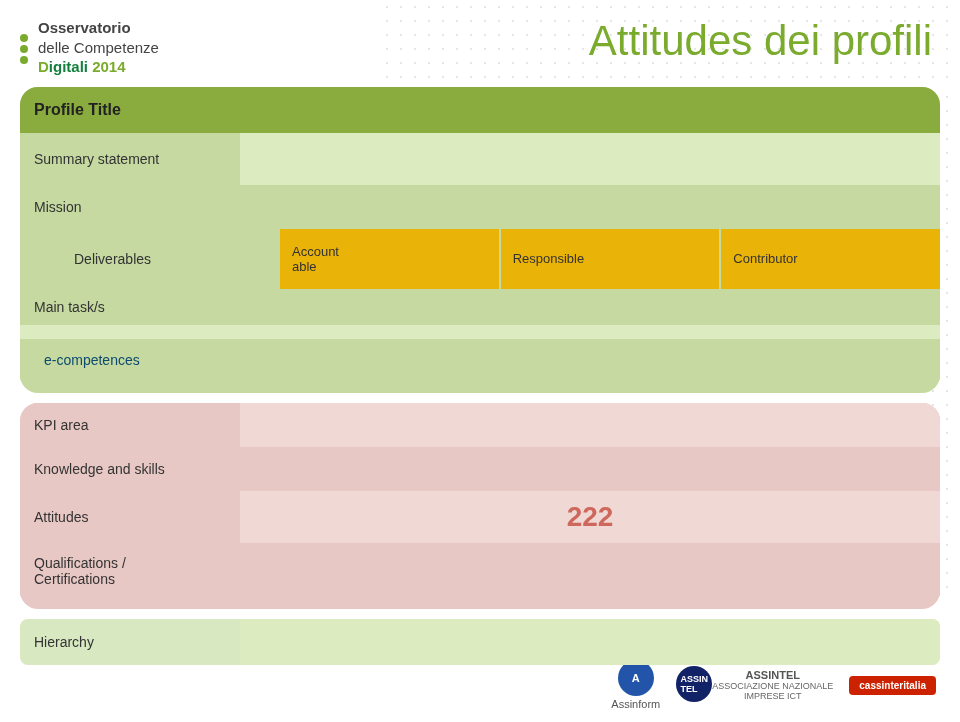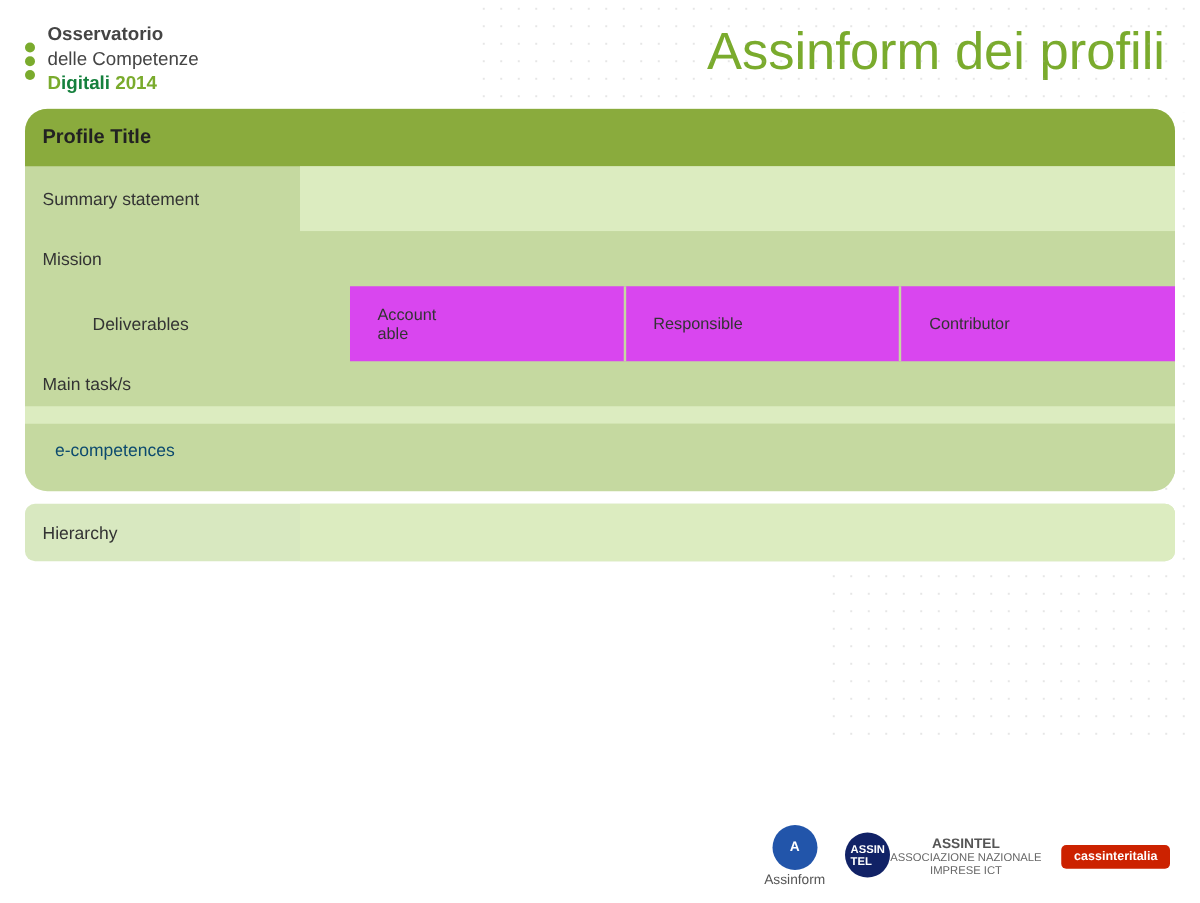--- a/index.html
+++ b/index.html
@@ -162,24 +162,24 @@
       align-items: center;
     }
 
     .deliverables-cols {
       flex: 1;
       display: flex;
     }
 
     .deliverables-col {
       flex: 1;
-      padding: 8px 22px;
+      padding: 8px 12px;
       font-size: 13px;
       color: #333;
-      background: #d946ef;
+      background: #eab308;
       display: flex;
       align-items: center;
       border-right: 2px solid #c5d9a0;
     }
 
     .deliverables-col:last-child {
       border-right: none;
     }
 
     
@@ -445,21 +445,21 @@
       <div class="logo-dot"></div>
       <div class="logo-dot"></div>
       <div class="logo-dot"></div>
     </div>
     <div class="logo-text">
       <div class="osservatorio">Osservatorio</div>
       <div class="competenze">delle Competenze</div>
       <div class="digitali"><span style="color:#7aab2d;font-weight:bold;">D</span><span>igitali</span> <span style="color:#7aab2d;font-weight:bold;">2014</span></div>
     </div>
   </div>
-  <div class="page-title">Assinform dei profili</div>
+  <div class="page-title">Attitudes dei profili</div>
 </div>
 
 <div class="main-content">
 
   <div class="green-section">
 
     <div class="profile-title-row">
       <div class="profile-title-label">Profile Title</div>
       <div class="profile-title-bar"></div>
     </div>
@@ -489,20 +489,46 @@
       <div class="maintask-content"></div>
     </div>
 
     <div class="ecomp-row">
       <div class="ecomp-label">e-competences</div>
       <div class="ecomp-content"></div>
     </div>
 
   </div>
 
+  <div class="pink-section">
+
+    <div class="kpi-row">
+      <div class="kpi-label">KPI area</div>
+      <div class="kpi-content"></div>
+    </div>
+
+    <div class="knowledge-row">
+      <div class="knowledge-label">Knowledge and skills</div>
+      <div class="knowledge-content"></div>
+    </div>
+
+    <div class="attitudes-row">
+      <div class="attitudes-label">Attitudes</div>
+      <div class="attitudes-content">
+        <span class="attitudes-number">222</span>
+      </div>
+    </div>
+
+    <div class="qualif-row">
+      <div class="qualif-label" style="white-space:pre-line;">Qualifications /
+Certifications</div>
+      <div class="qualif-content"></div>
+    </div>
+
+  </div>
 
   <div class="hierarchy-section">
     <div class="hierarchy-label">Hierarchy</div>
     <div class="hierarchy-content"></div>
   </div>
 
 </div>
 
 <div class="footer">
   <div class="assinform-logo">

